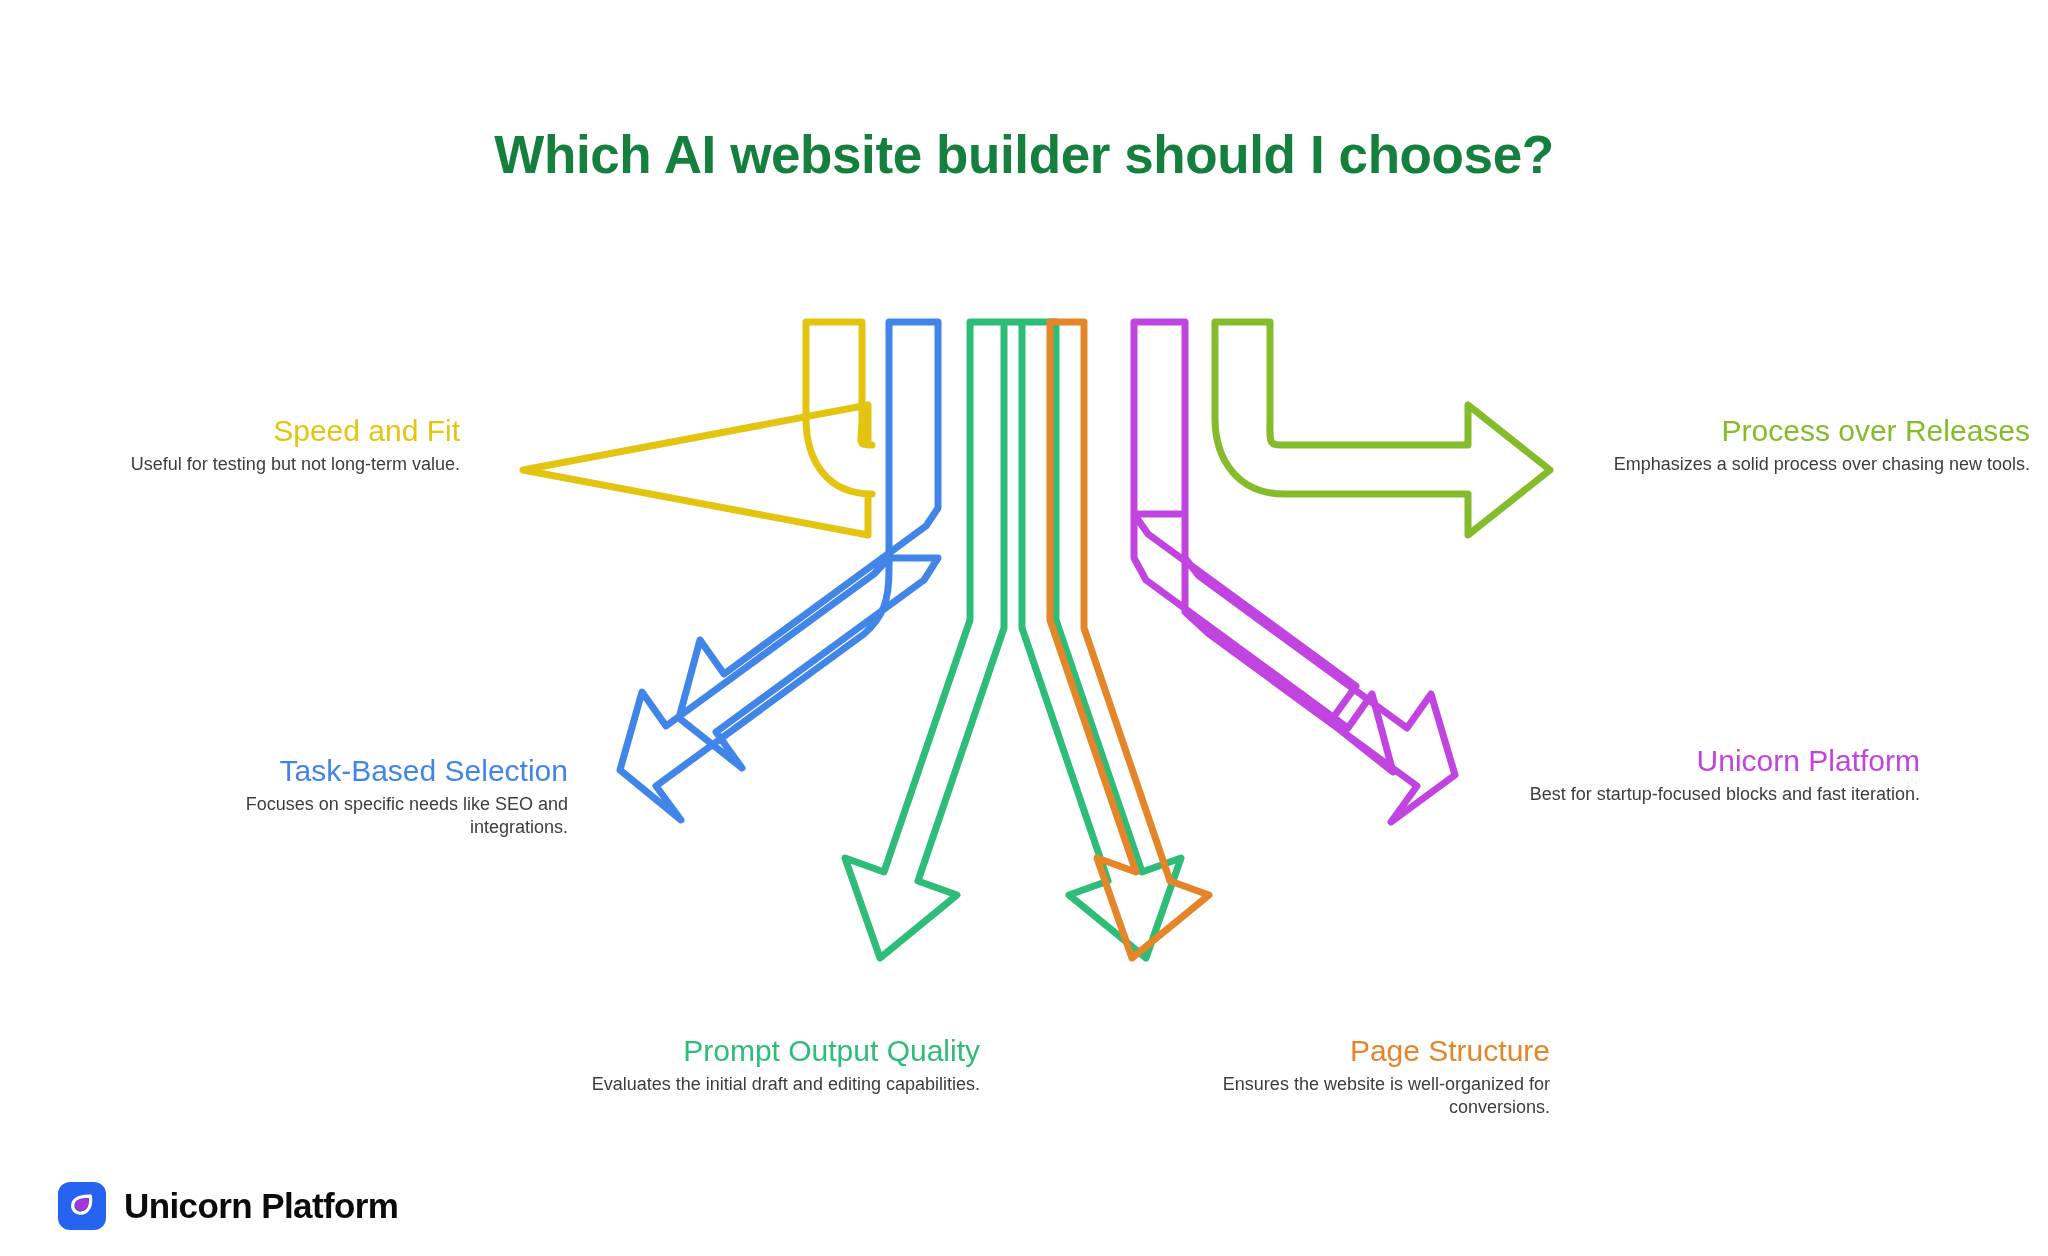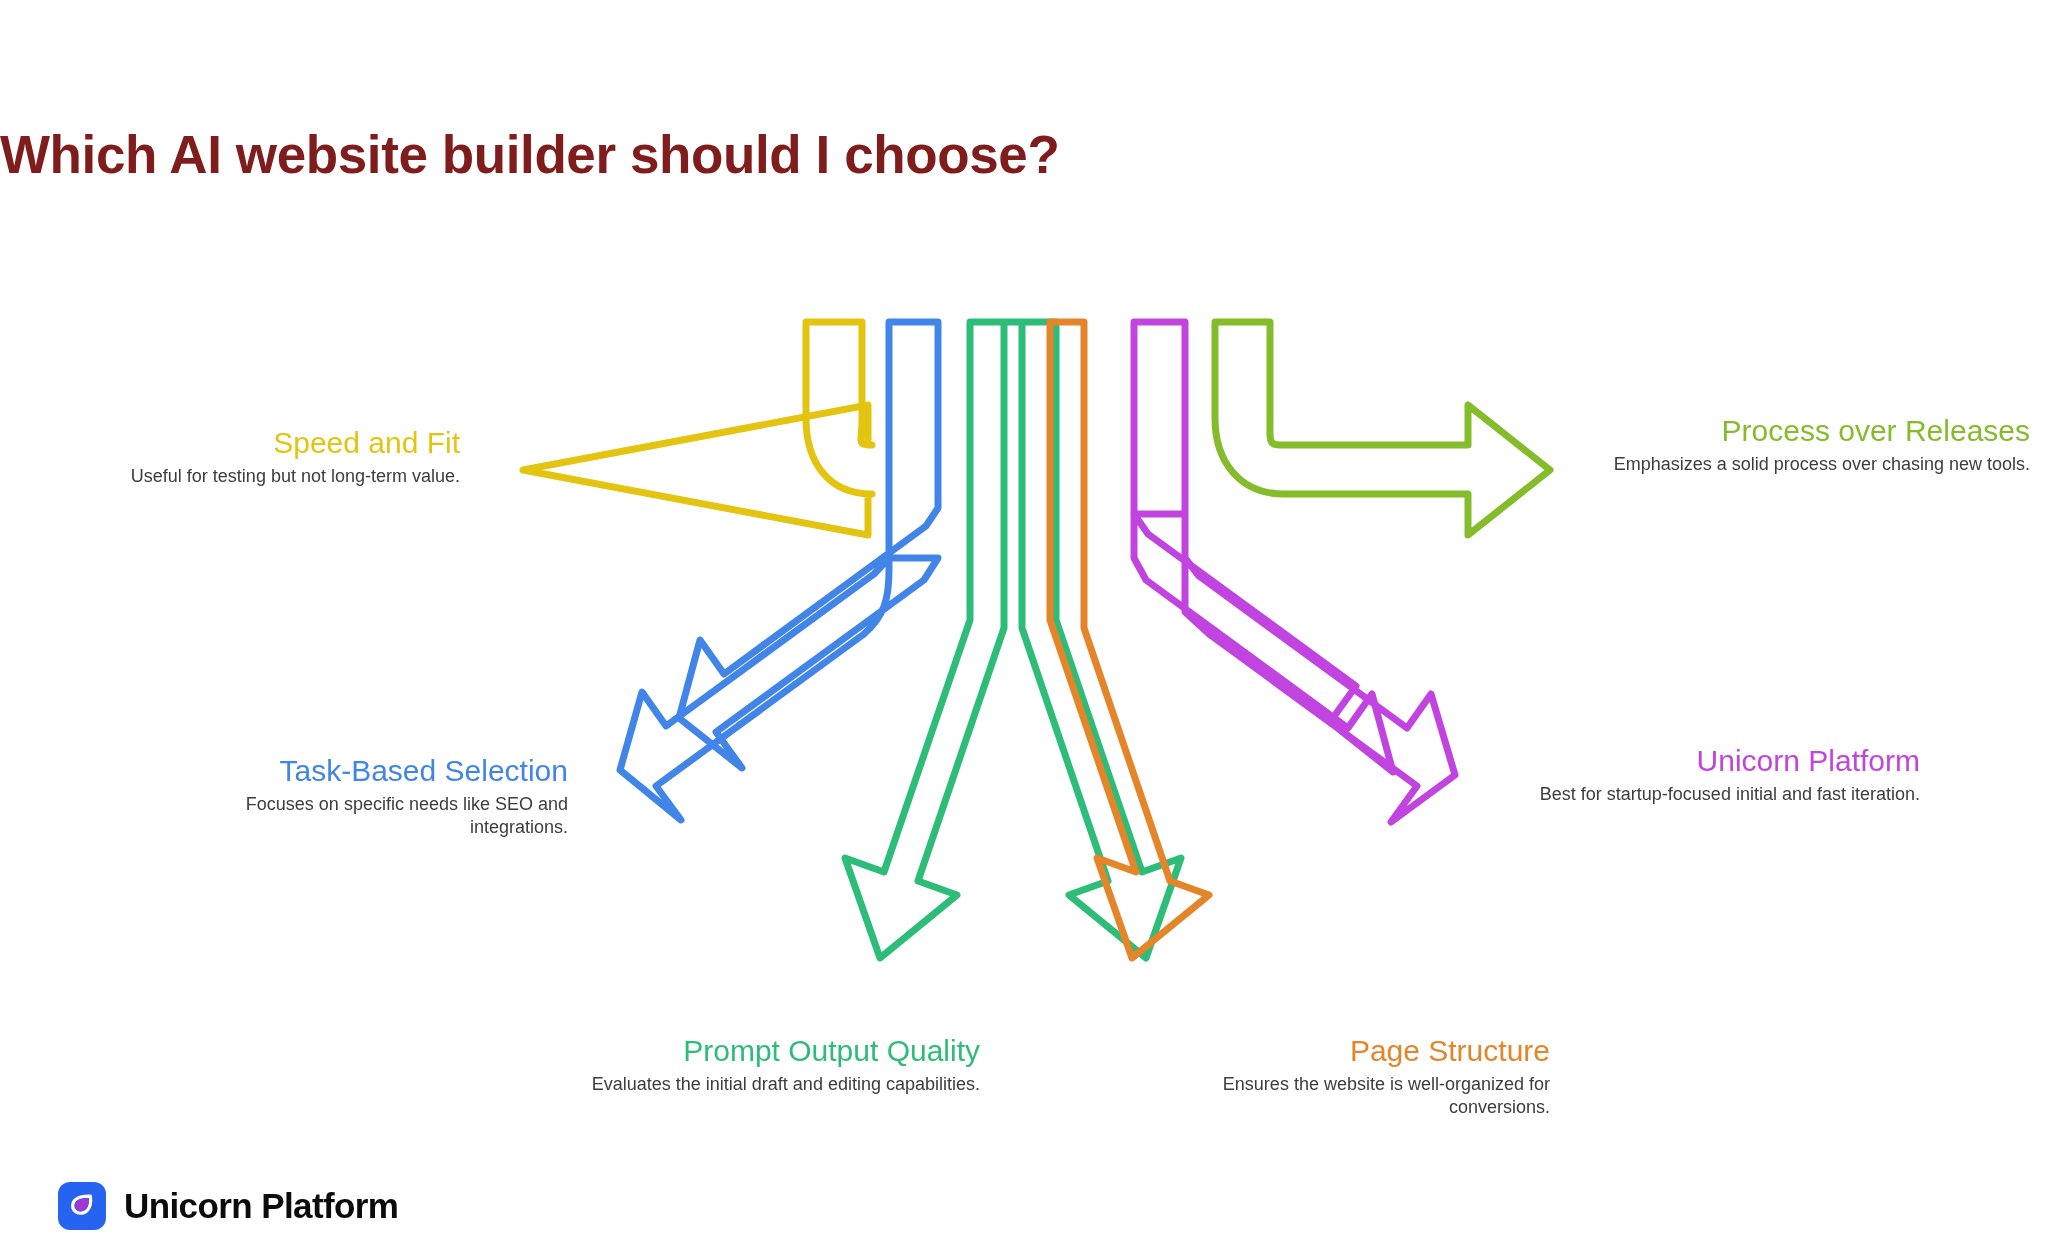--- a/index.html
+++ b/index.html
@@ -21,23 +21,24 @@
     inset: 0;
     width: 2048px;
     height: 1256px;
   }
 
   .page-title {
     position: absolute;
     left: 0;
     top: 124px;
     width: 2048px;
+    text-align: center;
     font-size: 53px;
     font-weight: bold;
-    color: #7f1d1d;
+    color: #15803d;
     letter-spacing: -0.4px;
   }
 
   
   .arrow-layer {
     position: absolute;
     left: 0;
     top: 0;
     width: 2048px;
     height: 1256px;
@@ -63,21 +64,21 @@
   .node-desc {
     font-size: 18px;
     line-height: 1.28;
     color: #3d3d3d;
     margin: 0;
   }
   .align-right { text-align: right; }
   .align-left  { text-align: right; }
 
   
-  #node-speed      { left: 40px;   top: 412px; width: 420px; margin-top: 12px; }
+  #node-speed      { left: 40px;   top: 412px; width: 420px; }
   #node-process    { left: 1600px; top: 412px; width: 430px; }
   #node-task       { left: 150px;  top: 752px; width: 418px; }
   #node-unicorn    { left: 1500px; top: 742px; width: 420px; }
   #node-prompt     { left: 540px;  top: 1032px; width: 440px; }
   #node-structure  { left: 1130px; top: 1032px; width: 420px; }
 
   
   .brand {
     position: absolute;
     left: 58px;
@@ -226,21 +227,21 @@
     <div class="node-desc">Emphasizes a solid process over chasing new tools.</div>
   </div>
 
   <div class="node align-right" id="node-task">
     <div class="node-title" style="color:#4285e8">Task-Based Selection</div>
     <div class="node-desc">Focuses on specific needs like SEO and integrations.</div>
   </div>
 
   <div class="node align-left" id="node-unicorn">
     <div class="node-title" style="color:#c244e0">Unicorn Platform</div>
-    <div class="node-desc">Best for startup-focused initial and fast iteration.</div>
+    <div class="node-desc">Best for startup-focused blocks and fast iteration.</div>
   </div>
 
   <div class="node align-left" id="node-structure">
     <div class="node-title" style="color:#e4852a">Page Structure</div>
     <div class="node-desc">Ensures the website is well-organized for conversions.</div>
   </div>
 
   <div class="node align-right" id="node-prompt">
     <div class="node-title" style="color:#2dbd78">Prompt Output Quality</div>
     <div class="node-desc">Evaluates the initial draft and editing capabilities.</div>

